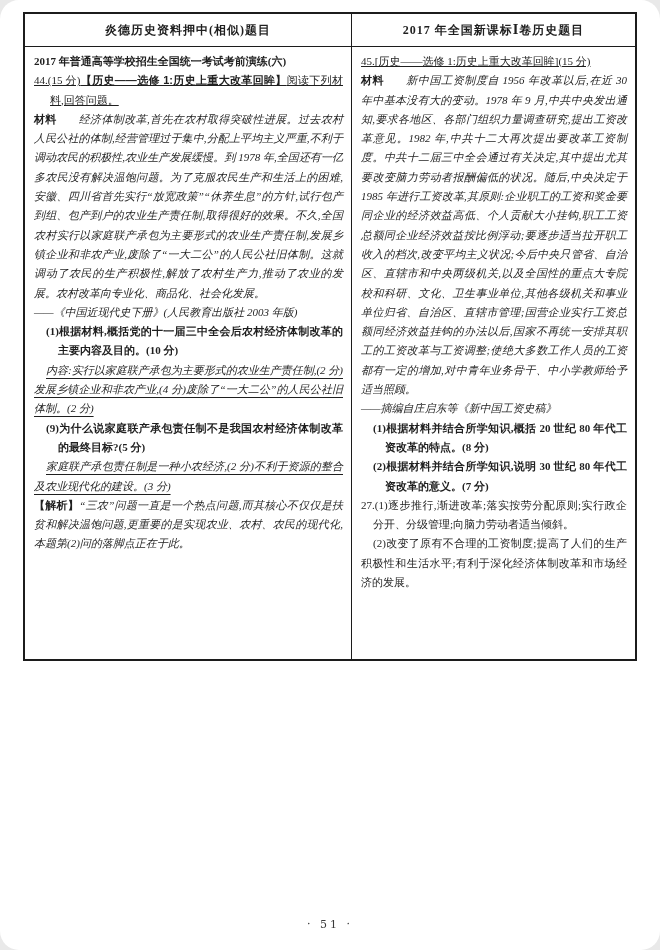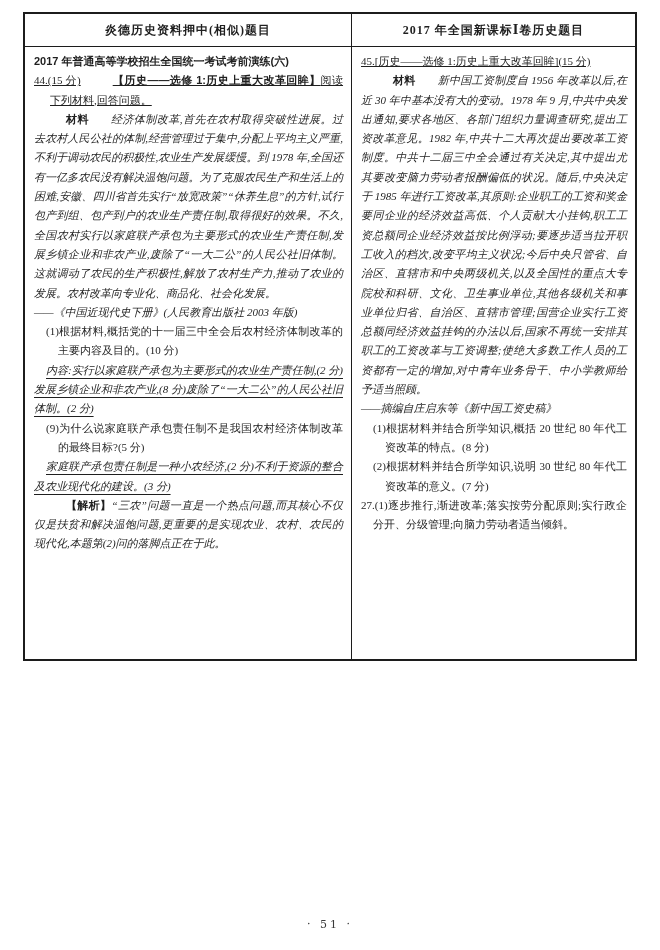--- a/index.html
+++ b/index.html
@@ -3,20 +3,21 @@
 <meta charset="utf-8">
 <style>
   html,body{margin:0;padding:0;background:#e9e9e9;}
   .sheet{
     position:relative;
     width:660px;height:950px;
     background:#ffffff;
     font-family:"Liberation Serif","DejaVu Serif",serif;
     color:#1f1f1f;
     overflow:hidden;
+    border-radius:19px;
   }
   .doc-table{
     position:absolute;left:23px;top:12px;
     width:614px;height:649px;
     box-sizing:border-box;
     border:2px solid #1c1c1c;
     display:grid;
     grid-template-columns:327px 1fr;
     grid-template-rows:33px 1fr;
     background:#fff;
@@ -33,36 +34,35 @@
     box-sizing:border-box;
     padding:5px 8px 4px 9px;
     font-size:11px;
     line-height:19.3px;
     overflow:hidden;
   }
   .cell p{margin:0;text-align:justify;}
   .b{
     font-weight:700;
     font-family:"Liberation Sans","DejaVu Sans",sans-serif;
-    padding-left:32px;
   }
   .kai{font-style:italic;}
   .u{
     text-decoration:underline;
     text-decoration-thickness:1px;
     text-underline-offset:3.5px;
   }
   .lbl{margin-right:22px;font-style:normal;}
   .title-line{
     font-weight:700;
-    font-family:Liberation Sans, sans-serif;
+    font-family:Liberation Serif, serif;
   }
   .hang16{padding-left:16px;text-indent:-16px;text-decoration:underline;}
   .indent12{margin-left:12px;}
-  .qblk{padding-left:24px;text-indent:-12px;}
+  .qblk{padding-left:24px;text-indent:-12px;font-weight:bold;}
   .src{text-align:right;font-style:italic;}
   .ans-first{margin-left:12px;text-indent:12px;}
   .ans-flush{margin-left:12px;}
   .ra1{padding-left:12px;text-indent:-12px;}
   .ra2{text-indent:12px;}
   .page-num{
     position:absolute;left:0;right:0;bottom:19px;
     text-align:center;
     font-size:11px;color:#3a3a3a;
     letter-spacing:3px;
@@ -82,32 +82,33 @@
     <div class="th">
       <span>2017 年全国新课标Ⅰ卷历史题目</span>
     </div>
 
     <div class="cell col-left">
       <p class="title-line">2017 年普通高等学校招生全国统一考试考前演练(六)</p>
       <p class="hang16"><span>44.(15 分)</span><span class="b">【历史——选修 1:历史上重大改革回眸】</span><span>阅读下列材料,回答问题。</span></p>
       <p class="indent12 kai"><span class="b lbl">材料</span><span>经济体制改革,首先在农村取得突破性进展。过去农村人民公社的体制,经营管理过于集中,分配上平均主义严重,不利于调动农民的积极性,农业生产发展缓慢。到 1978 年,全国还有一亿多农民没有解决温饱问题。为了克服农民生产和生活上的困难,安徽、四川省首先实行“放宽政策”“休养生息”的方针,试行包产到组、包产到户的农业生产责任制,取得很好的效果。不久,全国农村实行以家庭联产承包为主要形式的农业生产责任制,发展乡镇企业和非农产业,废除了“一大二公”的人民公社旧体制。这就调动了农民的生产积极性,解放了农村生产力,推动了农业的发展。农村改革向专业化、商品化、社会化发展。</span></p>
       <p class="src">——《中国近现代史下册》(人民教育出版社 2003 年版)</p>
       <p class="qblk">(1)根据材料,概括党的十一届三中全会后农村经济体制改革的主要内容及目的。(10 分)</p>
-      <p class="ans-first kai u">内容:实行以家庭联产承包为主要形式的农业生产责任制,(2 分)发展乡镇企业和非农产业,(8 分)废除了“一大二公”的人民公社旧体制。(2 分)</p>
+      <p class="ans-first kai u">内容:实行以家庭联产承包为主要形式的农业生产责任制,(2 分)发展乡镇企业和非农产业,(4 分)废除了“一大二公”的人民公社旧体制。(2 分)</p>
       <p class="qblk">(9)为什么说家庭联产承包责任制不是我国农村经济体制改革的最终目标?(5 分)</p>
       <p class="ans-first kai u">家庭联产承包责任制是一种小农经济,(2 分)不利于资源的整合及农业现代化的建设。(3 分)</p>
       <p><span class="b">【解析】</span><span class="kai">“三农”问题一直是一个热点问题,而其核心不仅仅是扶贫和解决温饱问题,更重要的是实现农业、农村、农民的现代化,本题第(2)问的落脚点正在于此。</span></p>
     </div>
 
     <div class="cell">
       <p class="hang16">45.[历史——选修 1:历史上重大改革回眸](15 分)</p>
       <p class="indent12 kai"><span class="b lbl">材料</span><span>新中国工资制度自 1956 年改革以后,在近 30 年中基本没有大的变动。1978 年 9 月,中共中央发出通知,要求各地区、各部门组织力量调查研究,提出工资改革意见。1982 年,中共十二大再次提出要改革工资制度。中共十二届三中全会通过有关决定,其中提出尤其要改变脑力劳动者报酬偏低的状况。随后,中央决定于 1985 年进行工资改革,其原则:企业职工的工资和奖金要同企业的经济效益高低、个人贡献大小挂钩,职工工资总额同企业经济效益按比例浮动;要逐步适当拉开职工收入的档次,改变平均主义状况;今后中央只管省、自治区、直辖市和中央两级机关,以及全国性的重点大专院校和科研、文化、卫生事业单位,其他各级机关和事业单位归省、自治区、直辖市管理;国营企业实行工资总额同经济效益挂钩的办法以后,国家不再统一安排其职工的工资改革与工资调整;使绝大多数工作人员的工资都有一定的增加,对中青年业务骨干、中小学教师给予适当照顾。</span></p>
       <p class="src">——摘编自庄启东等《新中国工资史稿》</p>
       <p class="qblk">(1)根据材料并结合所学知识,概括 20 世纪 80 年代工资改革的特点。(8 分)</p>
       <p class="qblk">(2)根据材料并结合所学知识,说明 30 世纪 80 年代工资改革的意义。(7 分)</p>
       <p class="ra1">27.(1)逐步推行,渐进改革;落实按劳分配原则;实行政企分开、分级管理;向脑力劳动者适当倾斜。</p>
+      <p class="ra2">(2)改变了原有不合理的工资制度;提高了人们的生产积极性和生活水平;有利于深化经济体制改革和市场经济的发展。</p>
     </div>
 
   </div>
 
   <div class="page-num">· 51 ·</div>
 
 </div>
 
 </body></html>

